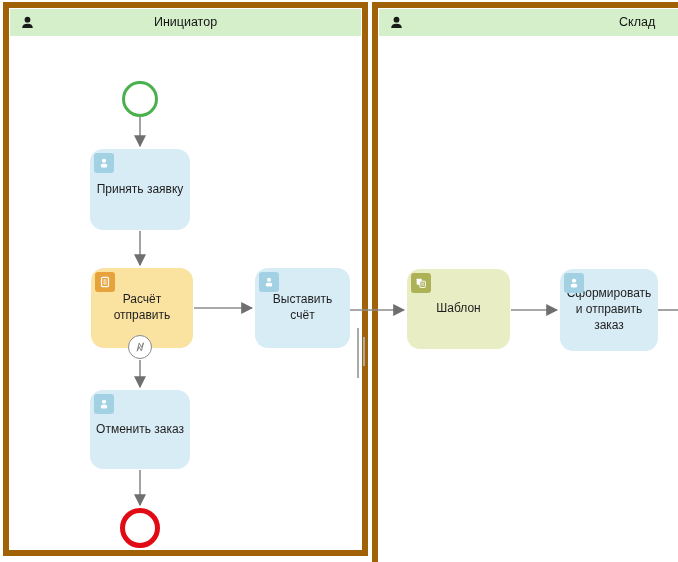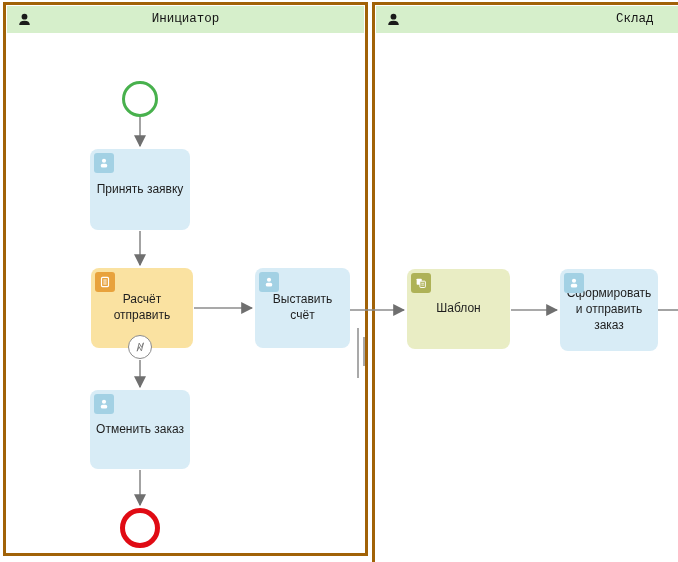--- a/index.html
+++ b/index.html
@@ -1,34 +1,34 @@
 <!DOCTYPE html>
 <html><head>
 <meta charset="utf-8">
 <style>
   html,body{margin:0;padding:0;background:#fff;}
   .canvas{
     position:relative;width:678px;height:562px;background:#ffffff;
     overflow:hidden;font-family:"Liberation Sans",sans-serif;color:#1e1e1e;
   }
   
-  .pool{position:absolute;background:#ffffff;border:3px solid #a16207;box-sizing:border-box;font-family:Liberation Mono, monospace;}
+  .pool{position:absolute;background:#ffffff;border:6px solid #a16207;box-sizing:border-box;}
   .pool-initiator{left:3px;top:2px;width:365px;height:554px;}
   .pool-sklad{left:372px;top:2px;width:346px;height:600px;}
   .pool-header{
     position:absolute;left:1px;top:1px;right:1px;height:27px;
     background:#d6efcb;display:flex;align-items:center;box-sizing:border-box;
   }
   .pool-header .hdr-icon{position:absolute;left:10px;top:6px;width:15px;height:15px;}
   .pool-title{font-size:12.5px;line-height:27px;color:#141414;}
   .pool-initiator .pool-title{width:100%;text-align:center;}
   .pool-sklad .pool-title{position:absolute;left:240px;top:0;text-align:right;}
   
   .task{
-    position:absolute;border-radius:8px;box-sizing:border-box;
+    position:absolute;border-radius:13px;box-sizing:border-box;
     display:flex;align-items:center;justify-content:center;text-align:center;
     font-size:12px;line-height:1.32;padding:4px;
   }
   .task-user{background:#d8ecf6;}
   .task-script{background:#fae2a1;}
   .task-template{background:#e9edc4;}
   .badge{
     position:absolute;left:4px;top:4px;width:20px;height:20px;border-radius:3px;
     display:flex;align-items:center;justify-content:center;
   }

